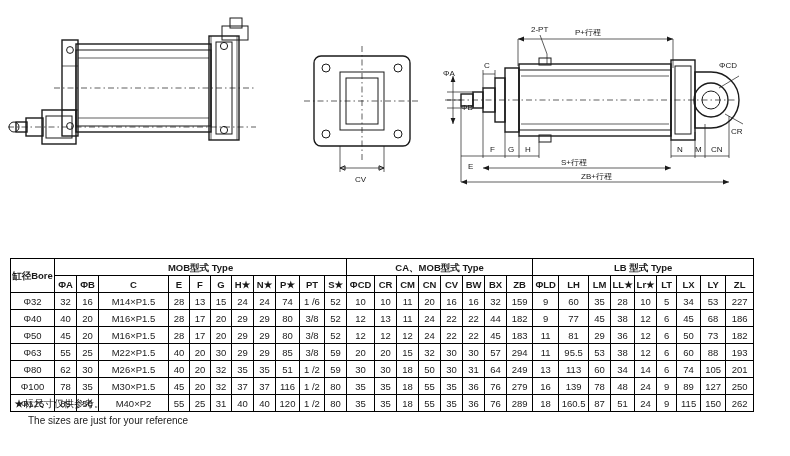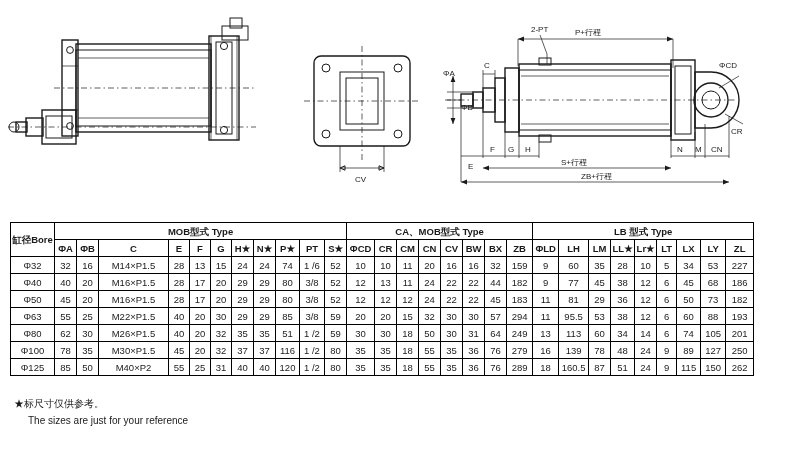--- a/index.html
+++ b/index.html
@@ -17,21 +17,21 @@
   .ln{stroke:#1a1a1a;fill:none;stroke-width:1;}
   .ln2{stroke:#1a1a1a;fill:none;stroke-width:1.4;}
   .thin{stroke:#1a1a1a;fill:none;stroke-width:0.7;}
   .dash{stroke:#1a1a1a;fill:none;stroke-width:0.7;stroke-dasharray:6 3 1.5 3;}
   .dim{stroke:#1a1a1a;fill:none;stroke-width:0.7;}
   text{font-family:"Liberation Sans", sans-serif;font-size:8px;fill:#1a1a1a;}
   .lbl{font-size:8px;}
 
   
   .tablewrap{position:absolute;left:10px;top:222px;width:770px;}
-  table.spec{border-collapse:collapse;width:648px;table-layout:fixed;}
+  table.spec{border-collapse:collapse;width:648px;table-layout:fixed;margin-top:36px;}
   table.spec th, table.spec td{
     border:1px solid #000;
     text-align:center;
     font-size:9.5px;
     height:16px;
     padding:0;
     line-height:15px;
     white-space:nowrap;
   }
   table.spec th{font-weight:bold;}

